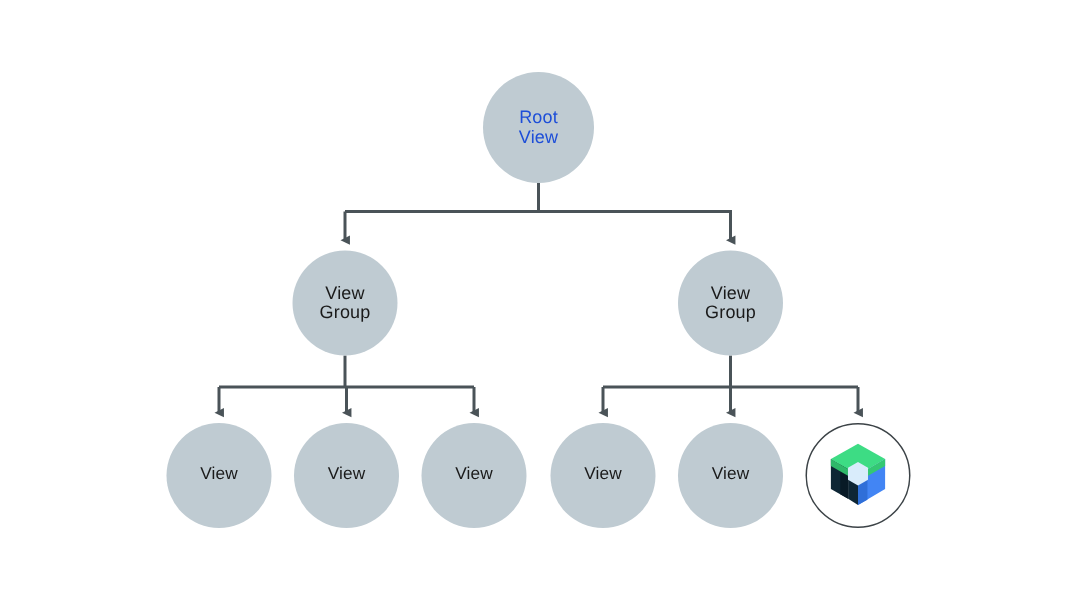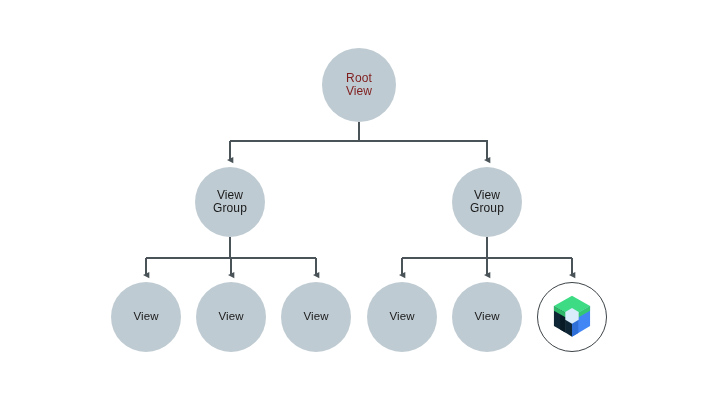--- a/index.html
+++ b/index.html
@@ -85,21 +85,21 @@
 
       <path d="M487,237 L487,258"></path>
       <path d="M402,258 L572,258"></path>
       <path d="M402,258 L402,275" marker-end="url(#arrowhead)"></path>
       <path d="M487,258 L487,275" marker-end="url(#arrowhead)"></path>
       <path d="M572,258 L572,275" marker-end="url(#arrowhead)"></path>
     </g>
   </svg>
 
   <div class="node node-root" style="width: 74px; height: 74px; left: 322px; top: 48px; background: rgb(191, 203, 210);">
-    <span class="node-label" style="color: #7f1d1d;">Root
+    <span class="node-label" style="color: #1d4ed8;">Root
 View</span>
   </div>
 
   <div class="node node-group" style="width: 70px; height: 70px; left: 195px; top: 167px; background: rgb(191, 203, 210);">
     <span class="node-label" style="color: rgb(26, 26, 26);">View
 Group</span>
   </div>
   <div class="node node-group" style="width: 70px; height: 70px; left: 452px; top: 167px; background: rgb(191, 203, 210);">
     <span class="node-label" style="color: rgb(26, 26, 26);">View
 Group</span>

